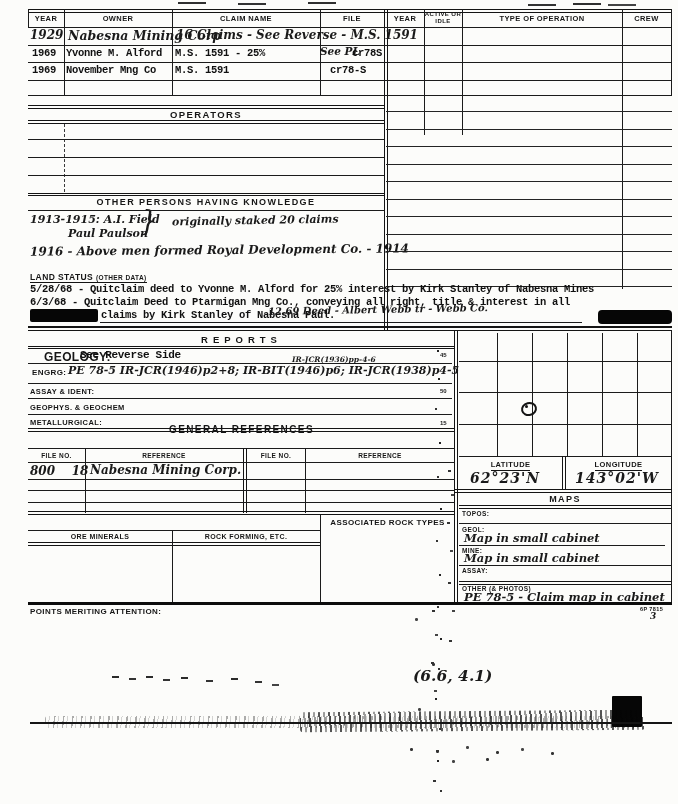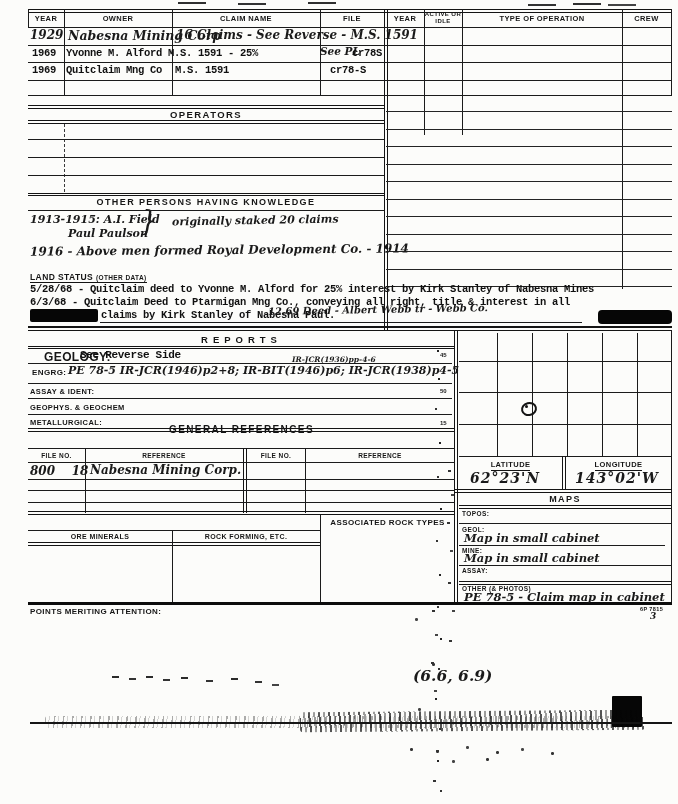--- a/index.html
+++ b/index.html
@@ -82,26 +82,26 @@
   <div class="hl" style="left:28px;top:79.5px;width:644px"></div>
   <div class="hl th" style="left:28px;top:94.5px;width:644px"></div>
   <div class="rowlines" style="left:386px;top:95px;width:286px;height:197px"></div>
 
   <div class="hand" style="left:30px;top:28px;font-size:12px">1929</div>
   <div class="hand" style="left:68px;top:28px;font-size:12.5px">Nabesna Mining Corp</div>
   <div class="hand" style="left:176px;top:28px;font-size:12px">16 Claims - See Reverse - M.S. 1591</div>
 
   <div class="typed" style="left:32px;top:46.5px">1969</div>
   <div class="typed" style="left:66px;top:46.5px">Yvonne M. Alford</div>
-  <div class="typed" style="left:168px;top:46.5px">M.S. 1591 - 25%</div>
+  <div class="typed" style="left:175px;top:46.5px">M.S. 1591 - 25%</div>
   <div class="hand" style="left:320px;top:45px;font-size:10.5px">See PL</div>
   <div class="typed" style="left:352px;top:46.5px">cr78S</div>
 
   <div class="typed" style="left:32px;top:63.5px">1969</div>
-  <div class="typed" style="left:66px;top:63.5px">Quitclaim Mng Co</div>
+  <div class="typed" style="left:66px;top:63.5px">November Mng Co</div>
   <div class="typed" style="left:175px;top:63.5px">M.S. 1591</div>
   <div class="typed" style="left:330px;top:63.5px">cr78-S</div>
 
   <div class="dhl" style="left:28px;top:105px;width:356px"></div>
   <div class="banner" style="left:28px;top:108.5px;width:356px">OPERATORS</div>
   <div class="dhl" style="left:28px;top:120px;width:356px"></div>
   <div class="vdash" style="left:64px;top:124px;height:68px"></div>
   <div class="hl" style="left:28px;top:139px;width:356px"></div>
   <div class="hl" style="left:28px;top:157px;width:356px"></div>
   <div class="hl" style="left:28px;top:175px;width:356px"></div>
@@ -212,21 +212,21 @@
   <div class="lbl tiny" style="left:462px;top:547px">MINE:</div>
   <div class="hand" style="left:464px;top:551px;font-size:11.5px">Map in small cabinet</div>
   <div class="hl" style="left:459px;top:564.5px;width:212px"></div>
   <div class="lbl tiny" style="left:462px;top:567px">ASSAY:</div>
   <div class="dhl" style="left:459px;top:581px;width:212px"></div>
   <div class="lbl tiny" style="left:462px;top:585px">OTHER (&amp; PHOTOS)</div>
   <div class="hand" style="left:464px;top:590px;font-size:11.5px">PE 78-5 - Claim map in cabinet</div>
   <div class="lbl" style="left:640px;top:606px;font-size:5.5px">6P 7815</div>
   <div class="hand" style="left:650px;top:611px;font-size:9px">3</div>
 
-  <div class="hand" style="left:413px;top:666px;font-size:15.5px">(6.6, 6.9)</div>
+  <div class="hand" style="left:413px;top:666px;font-size:15.5px">(6.6, 4.1)</div>
 
   <div class="dotsA" style="left:437px;top:350px"></div>
   <div class="dotsB" style="left:448px;top:470px"></div>
   <div class="dotsB" style="left:432px;top:610px"></div>
   <div class="dashrow" style="left:112px;top:676px"></div>
   <div class="blob" style="left:612px;top:696px;width:30px;height:31px;border-radius:1px"></div>
   <div class="smudge1" style="left:45px;top:716px;width:595px;height:12px"></div>
   <div class="smudge2" style="left:300px;top:711px;width:345px;height:20px"></div>
   <div class="hl th" style="left:30px;top:722px;width:642px;background:#151515"></div>
   <div class="botdots" style="left:410px;top:748px"></div>

